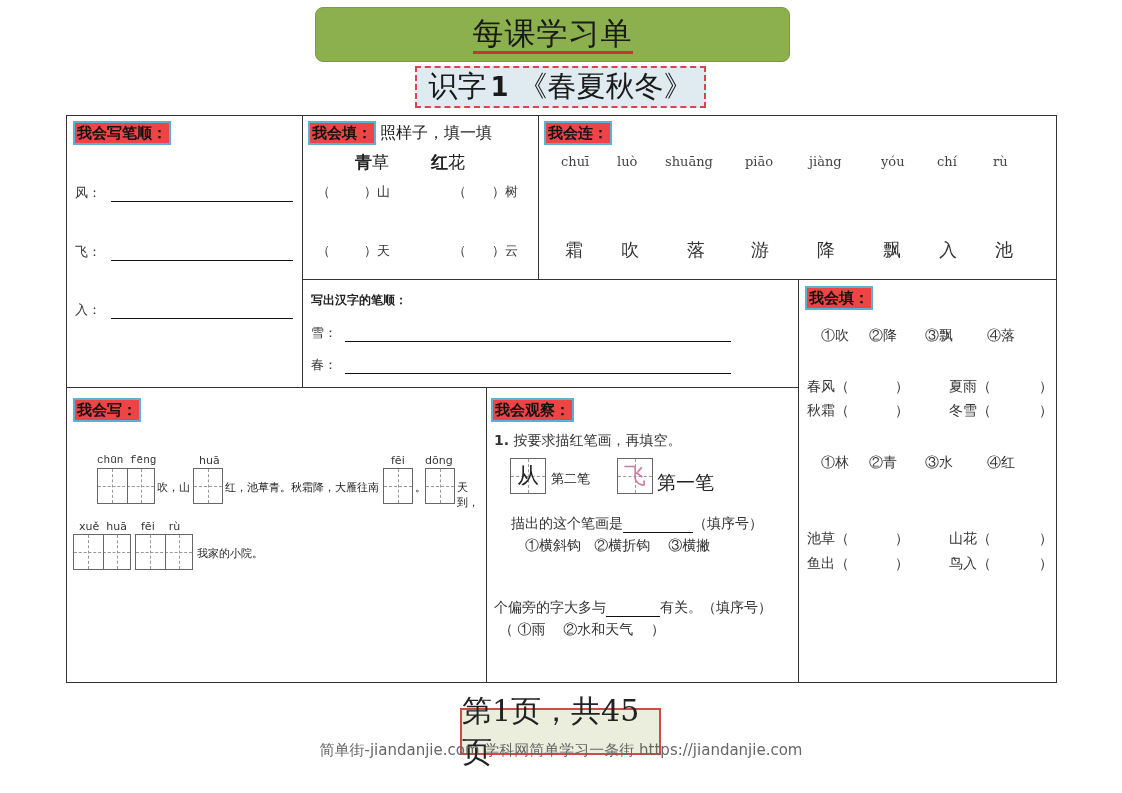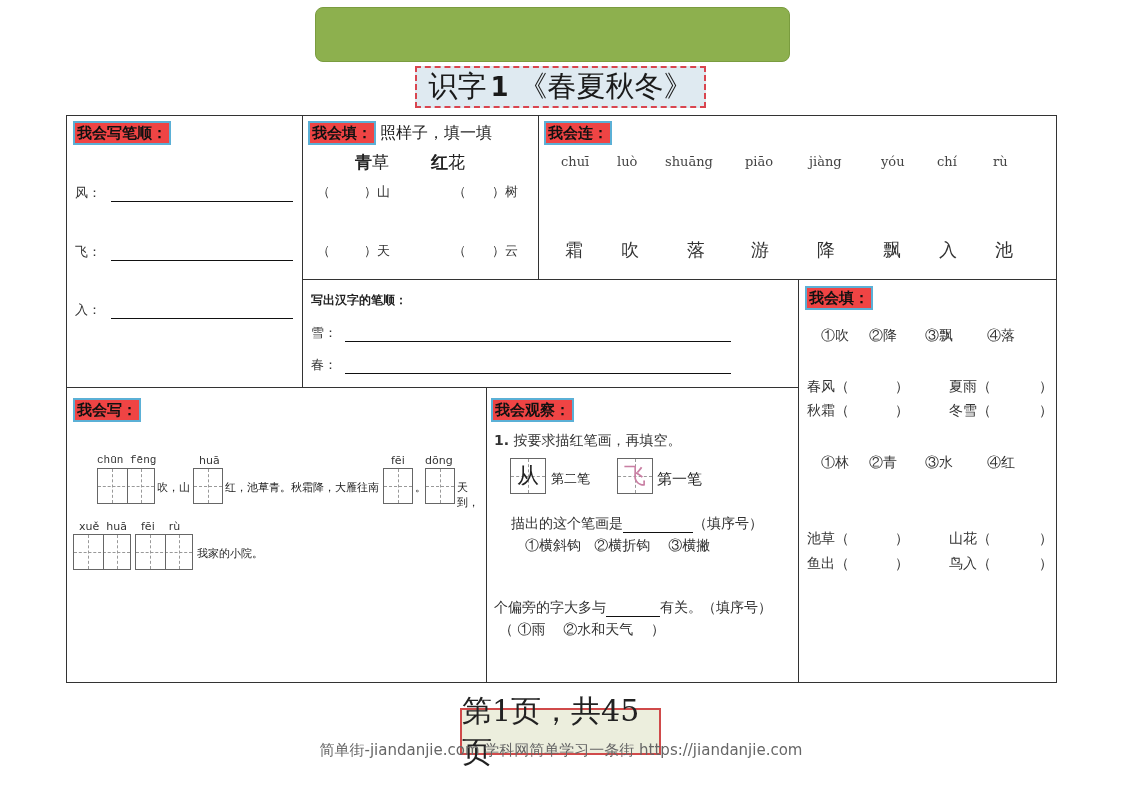--- a/index.html
+++ b/index.html
@@ -49,20 +49,21 @@
   }
   .watermark {
     position: absolute; left: 0; right: 0; top: 741px; text-align: center;
     font-family: "DejaVu Sans", sans-serif; font-size: 15px; color: #666;
   }
 </style>
 </head>
 <body>
 
 <div class="title-banner">
+    <span class="ul">每课学习单</span>
 </div>
 
 <div class="lesson-title">
   <span>识字</span>
   <span class="num">1</span>
   <span>《春夏秋冬》</span>
 </div>
 
 <div class="sheet">
 
@@ -242,21 +243,21 @@
     </div>
     <div class="grid-box" style="position:absolute; left:23px; top:70px; width:36px; height:36px; font-size:22px; text-align:center; line-height:34px;">
       <span class="v" style="left:17px;"></span>
       <span style="position:relative;">从</span>
     </div>
     <div style="position:absolute; left:64px; top:82px; font-size:13px;">第二笔</div>
     <div class="grid-box" style="position:absolute; left:130px; top:70px; width:36px; height:36px; font-size:22px; text-align:center; line-height:34px; color:#c97fa3;">
       <span class="v" style="left:17px;"></span>
       <span style="position:relative;">飞</span>
     </div>
-    <div style="position:absolute; left:170px; top:82px; font-size:15px;">第一笔</div>
+    <div style="position:absolute; left:170px; top:82px; font-size:19px;">第一笔</div>
     <div class="small" style="position:absolute; left:24px; top:127px; font-size:14px; white-space:nowrap;">
       <span>描出的这个笔画是</span><span class="line" style="width:70px;"></span><span>（填序号）</span>
     </div>
     <div class="small" style="position:absolute; left:38px; top:149px; font-size:14px; white-space:pre;">①横斜钩   ②横折钩    ③横撇</div>
     <div class="small" style="position:absolute; left:7px; top:211px; font-size:14px; white-space:nowrap;">
       <span>个偏旁的字大多与</span><span class="line" style="width:54px;"></span><span>有关。（填序号）</span>
     </div>
     <div class="small" style="position:absolute; left:12px; top:233px; font-size:14px; white-space:pre;">（ ①雨    ②水和天气    ）</div>
   </div>
 </div>

